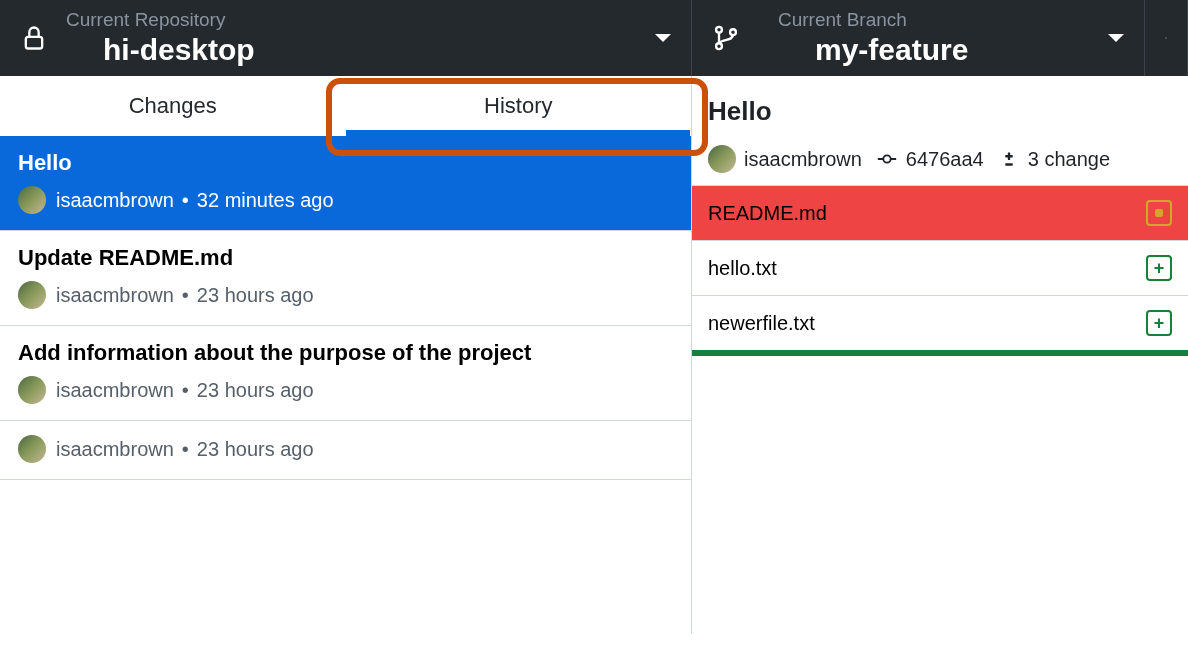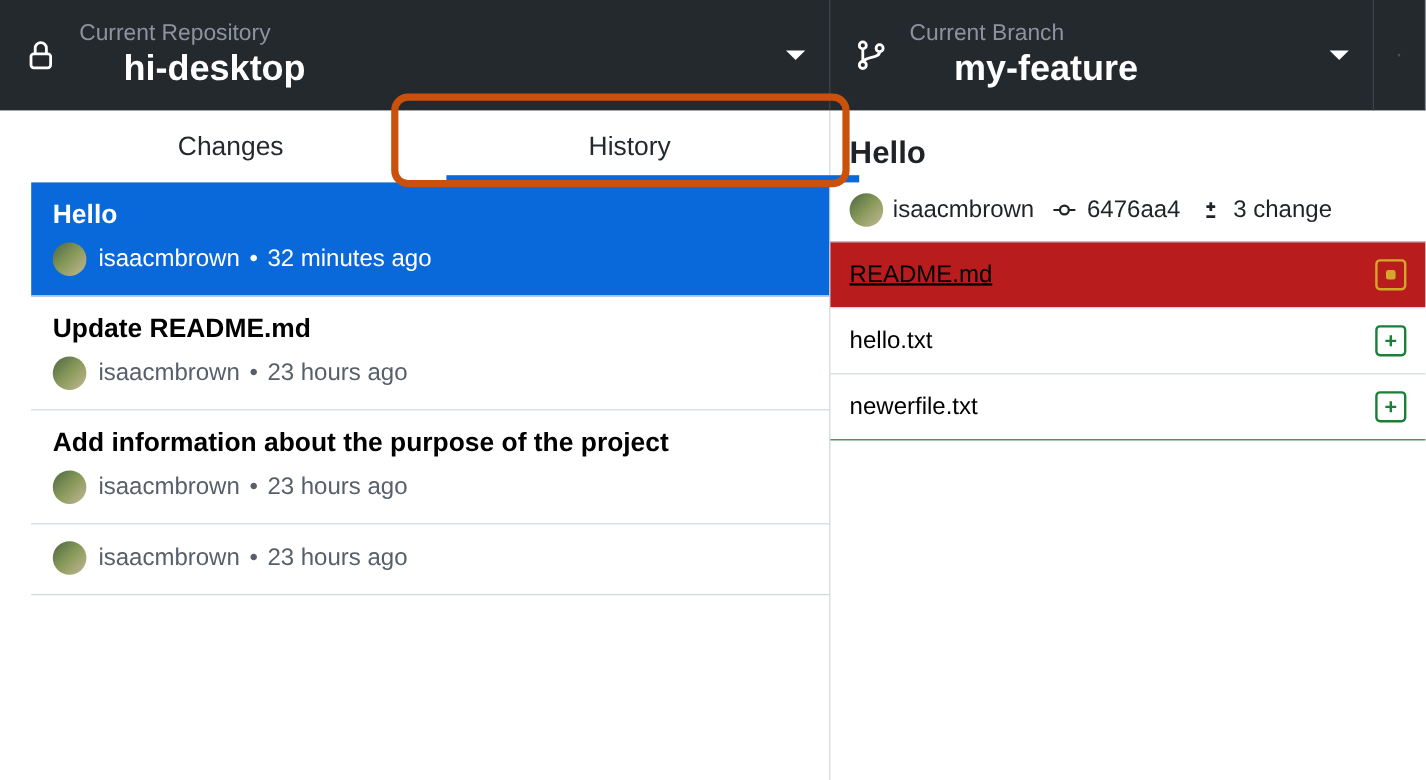--- a/index.html
+++ b/index.html
@@ -6,40 +6,40 @@
     body {
       font-family: -apple-system, BlinkMacSystemFont, "Segoe UI", Helvetica, Arial, sans-serif;
       background: #fff;
       width: 1188px;
       height: 650px;
       overflow: hidden;
     }
     .header {
       display: flex;
       background: #24292e;
-      height: 92px;
+      height: 76px;
       color: #fff;
     }
     .header-section {
       display: flex;
       align-items: center;
       padding: 0 20px;
       border-right: 1px solid #3d444d;
       position: relative;
     }
     .repo-section { width: 692px; }
-    .branch-section { width: 453px; }
+    .branch-section { width: 453px; gap: 20px; }
     .refresh-section { width: 43px; justify-content: center; }
     .header-icon { width: 28px; height: 28px; margin-right: 18px; flex-shrink: 0; }
     .header-text { flex: 1; }
     .header-label { font-size: 19px; color: #8b949e; margin-bottom: 2px; }
     .header-value { font-size: 30px; font-weight: 600; color: #fff; margin-left: 37px; }
     .header-caret { width: 0; height: 0; border-left: 8px solid transparent; border-right: 8px solid transparent; border-top: 8px solid #fff; margin-left: 10px; }
     .main { display: flex; height: calc(650px - 92px); }
-    .left-panel { width: 692px; border-right: 1px solid #d0d7de; padding-left: 26px; }
+    .left-panel { width: 692px; border-right: 1px solid #d0d7de; }
     .right-panel { flex: 1; }
     .tabs {
       display: flex;
       height: 60px;
       position: relative;
     }
     .tab {
       flex: 1;
       display: flex;
       align-items: center;
@@ -109,22 +109,22 @@
     .file-list { }
     .file-row {
       display: flex;
       align-items: center;
       justify-content: space-between;
       padding: 14px 16px;
       border-top: 1px solid #d0d7de;
       font-size: 20px;
       cursor: pointer;
     }
-    .file-row:last-child { border-bottom: 1px solid #15803d; gap: 45px; }
-    .file-row.selected { background: #b91c1c; text-decoration: underline; }
+    .file-row:last-child { border-bottom: 6px solid #15803d; gap: 45px; }
+    .file-row.selected { background: #ef4444; }
     .file-status {
       width: 26px; height: 26px;
       display: flex; align-items: center; justify-content: center;
       border-radius: 4px;
     }
     .status-modified { border: 2px solid #d4a72c; }
     .status-modified::after { content: ""; width: 8px; height: 8px; background: #d4a72c; border-radius: 2px; }
     .status-added { border: 2px solid #1a7f37; color: #1a7f37; font-weight: 900; font-size: 18px; line-height: 1; }
   </style>
 </head>

